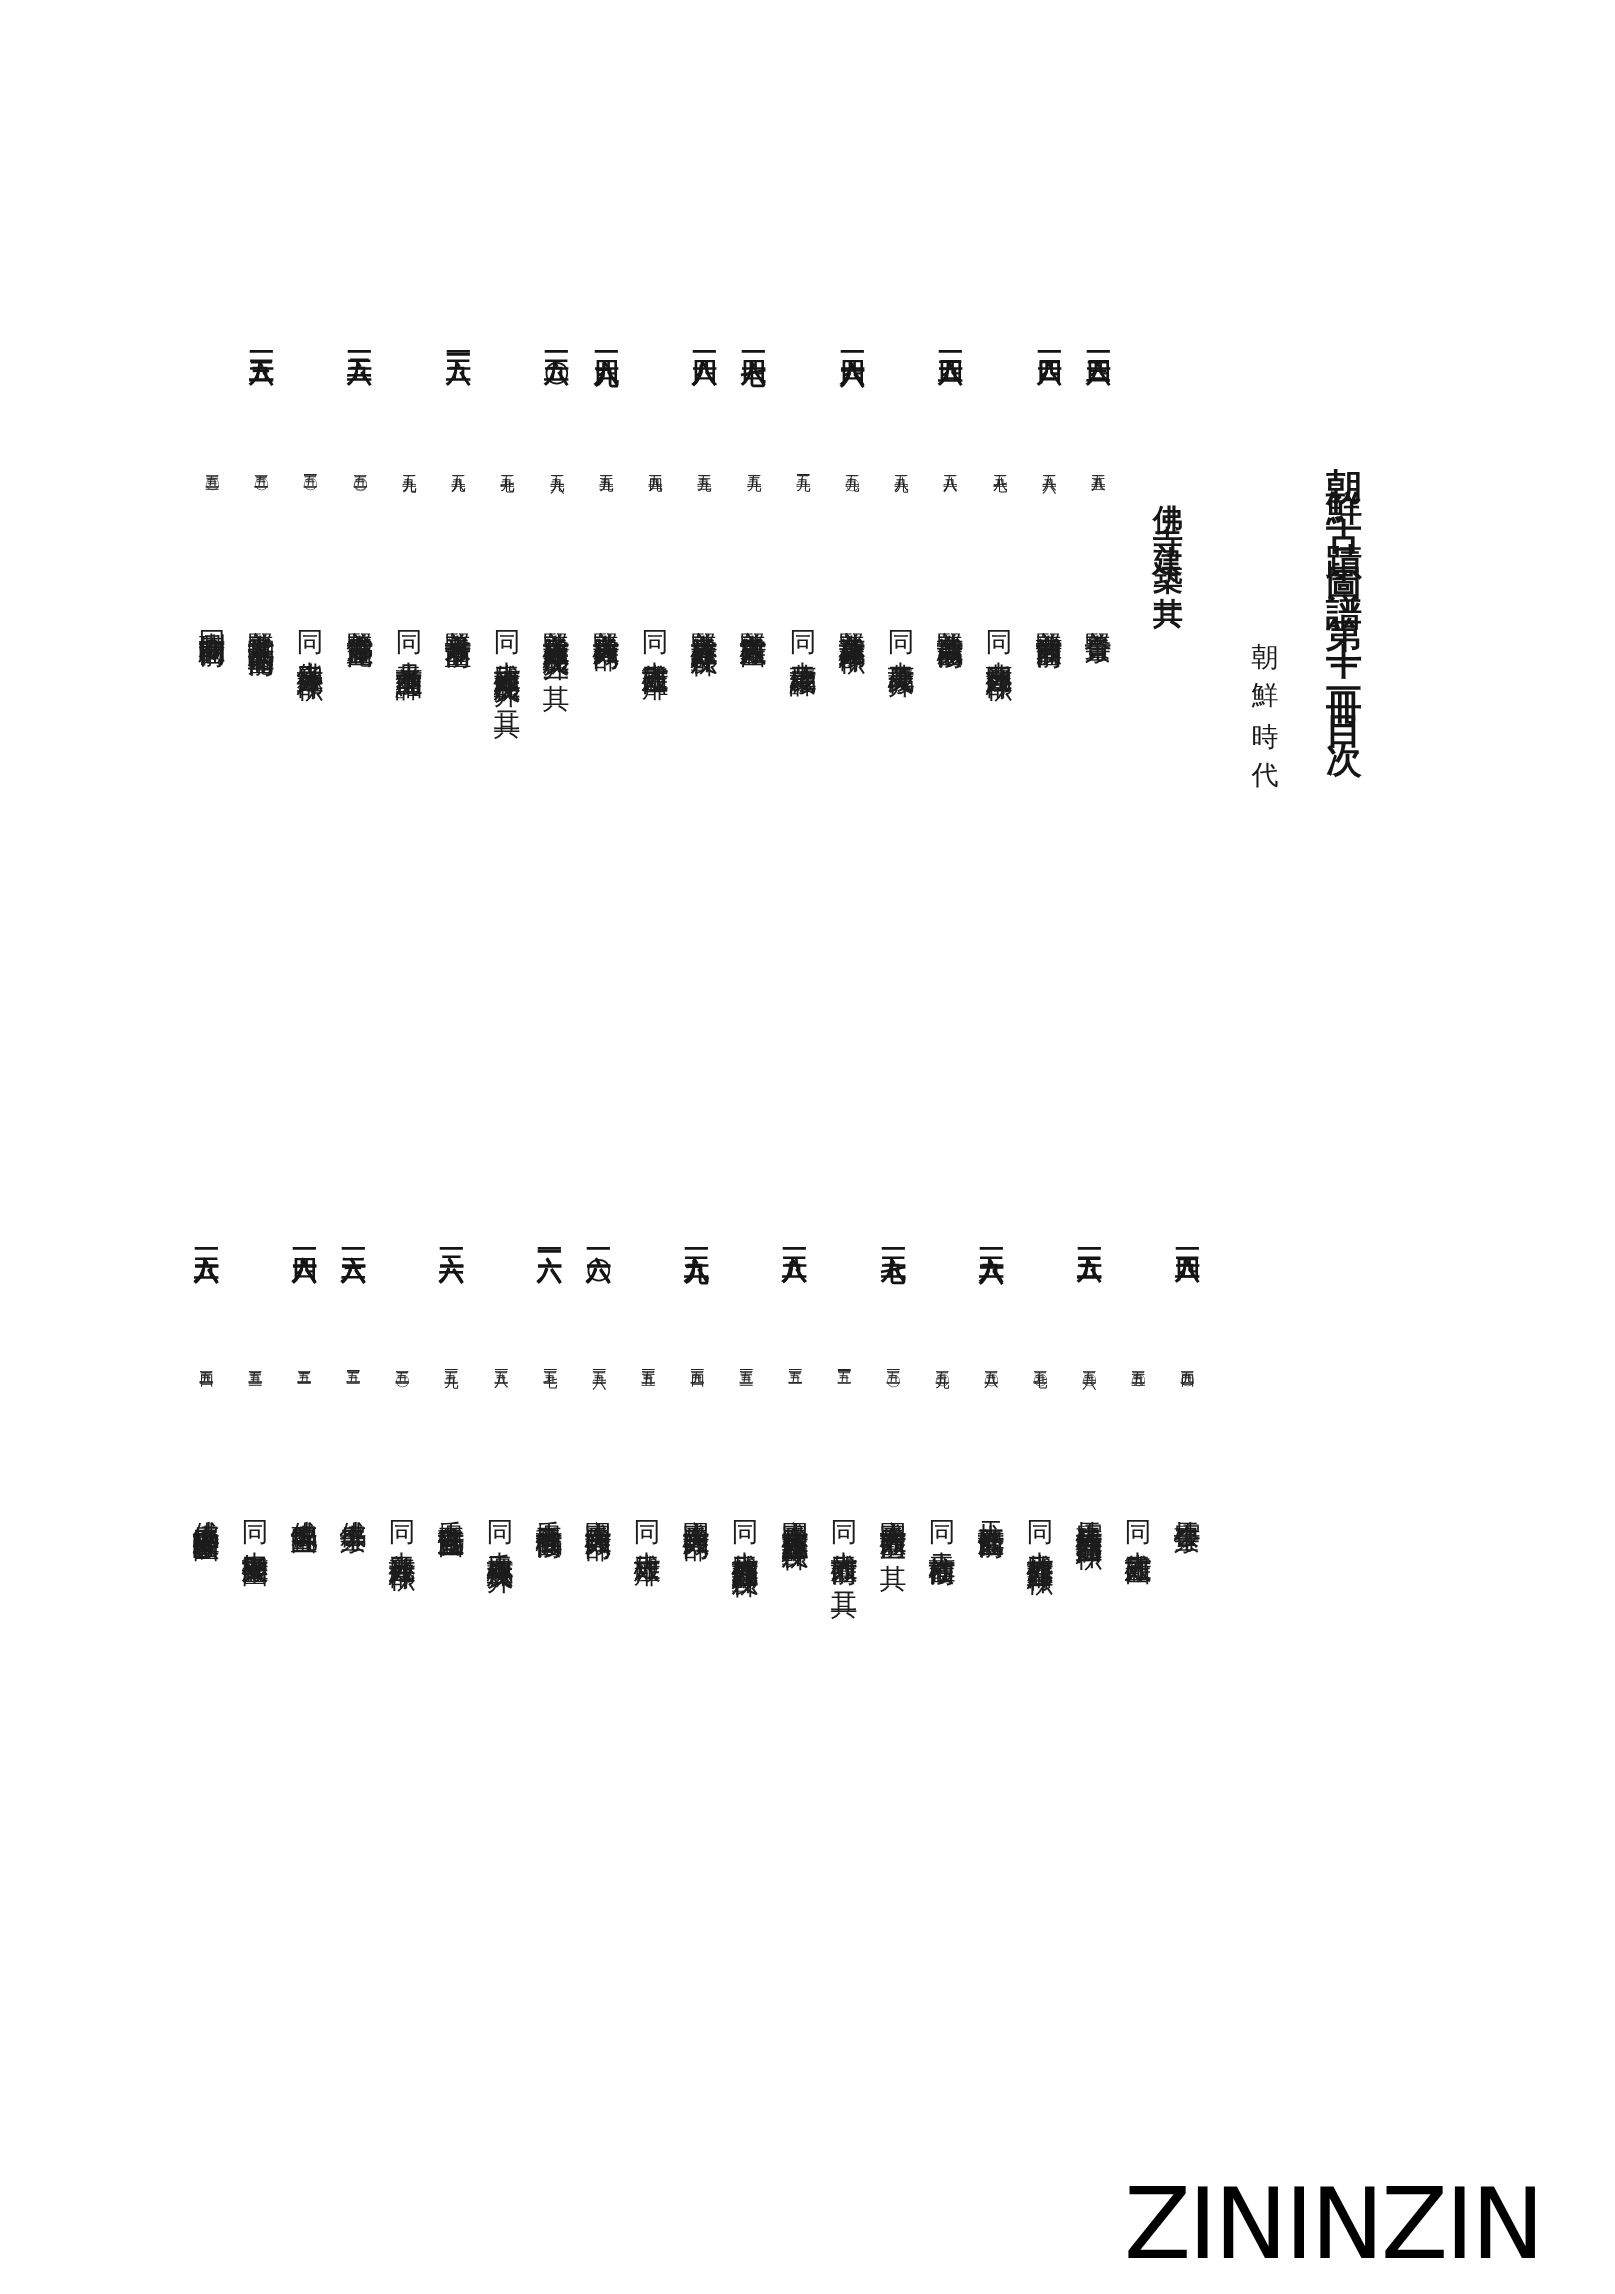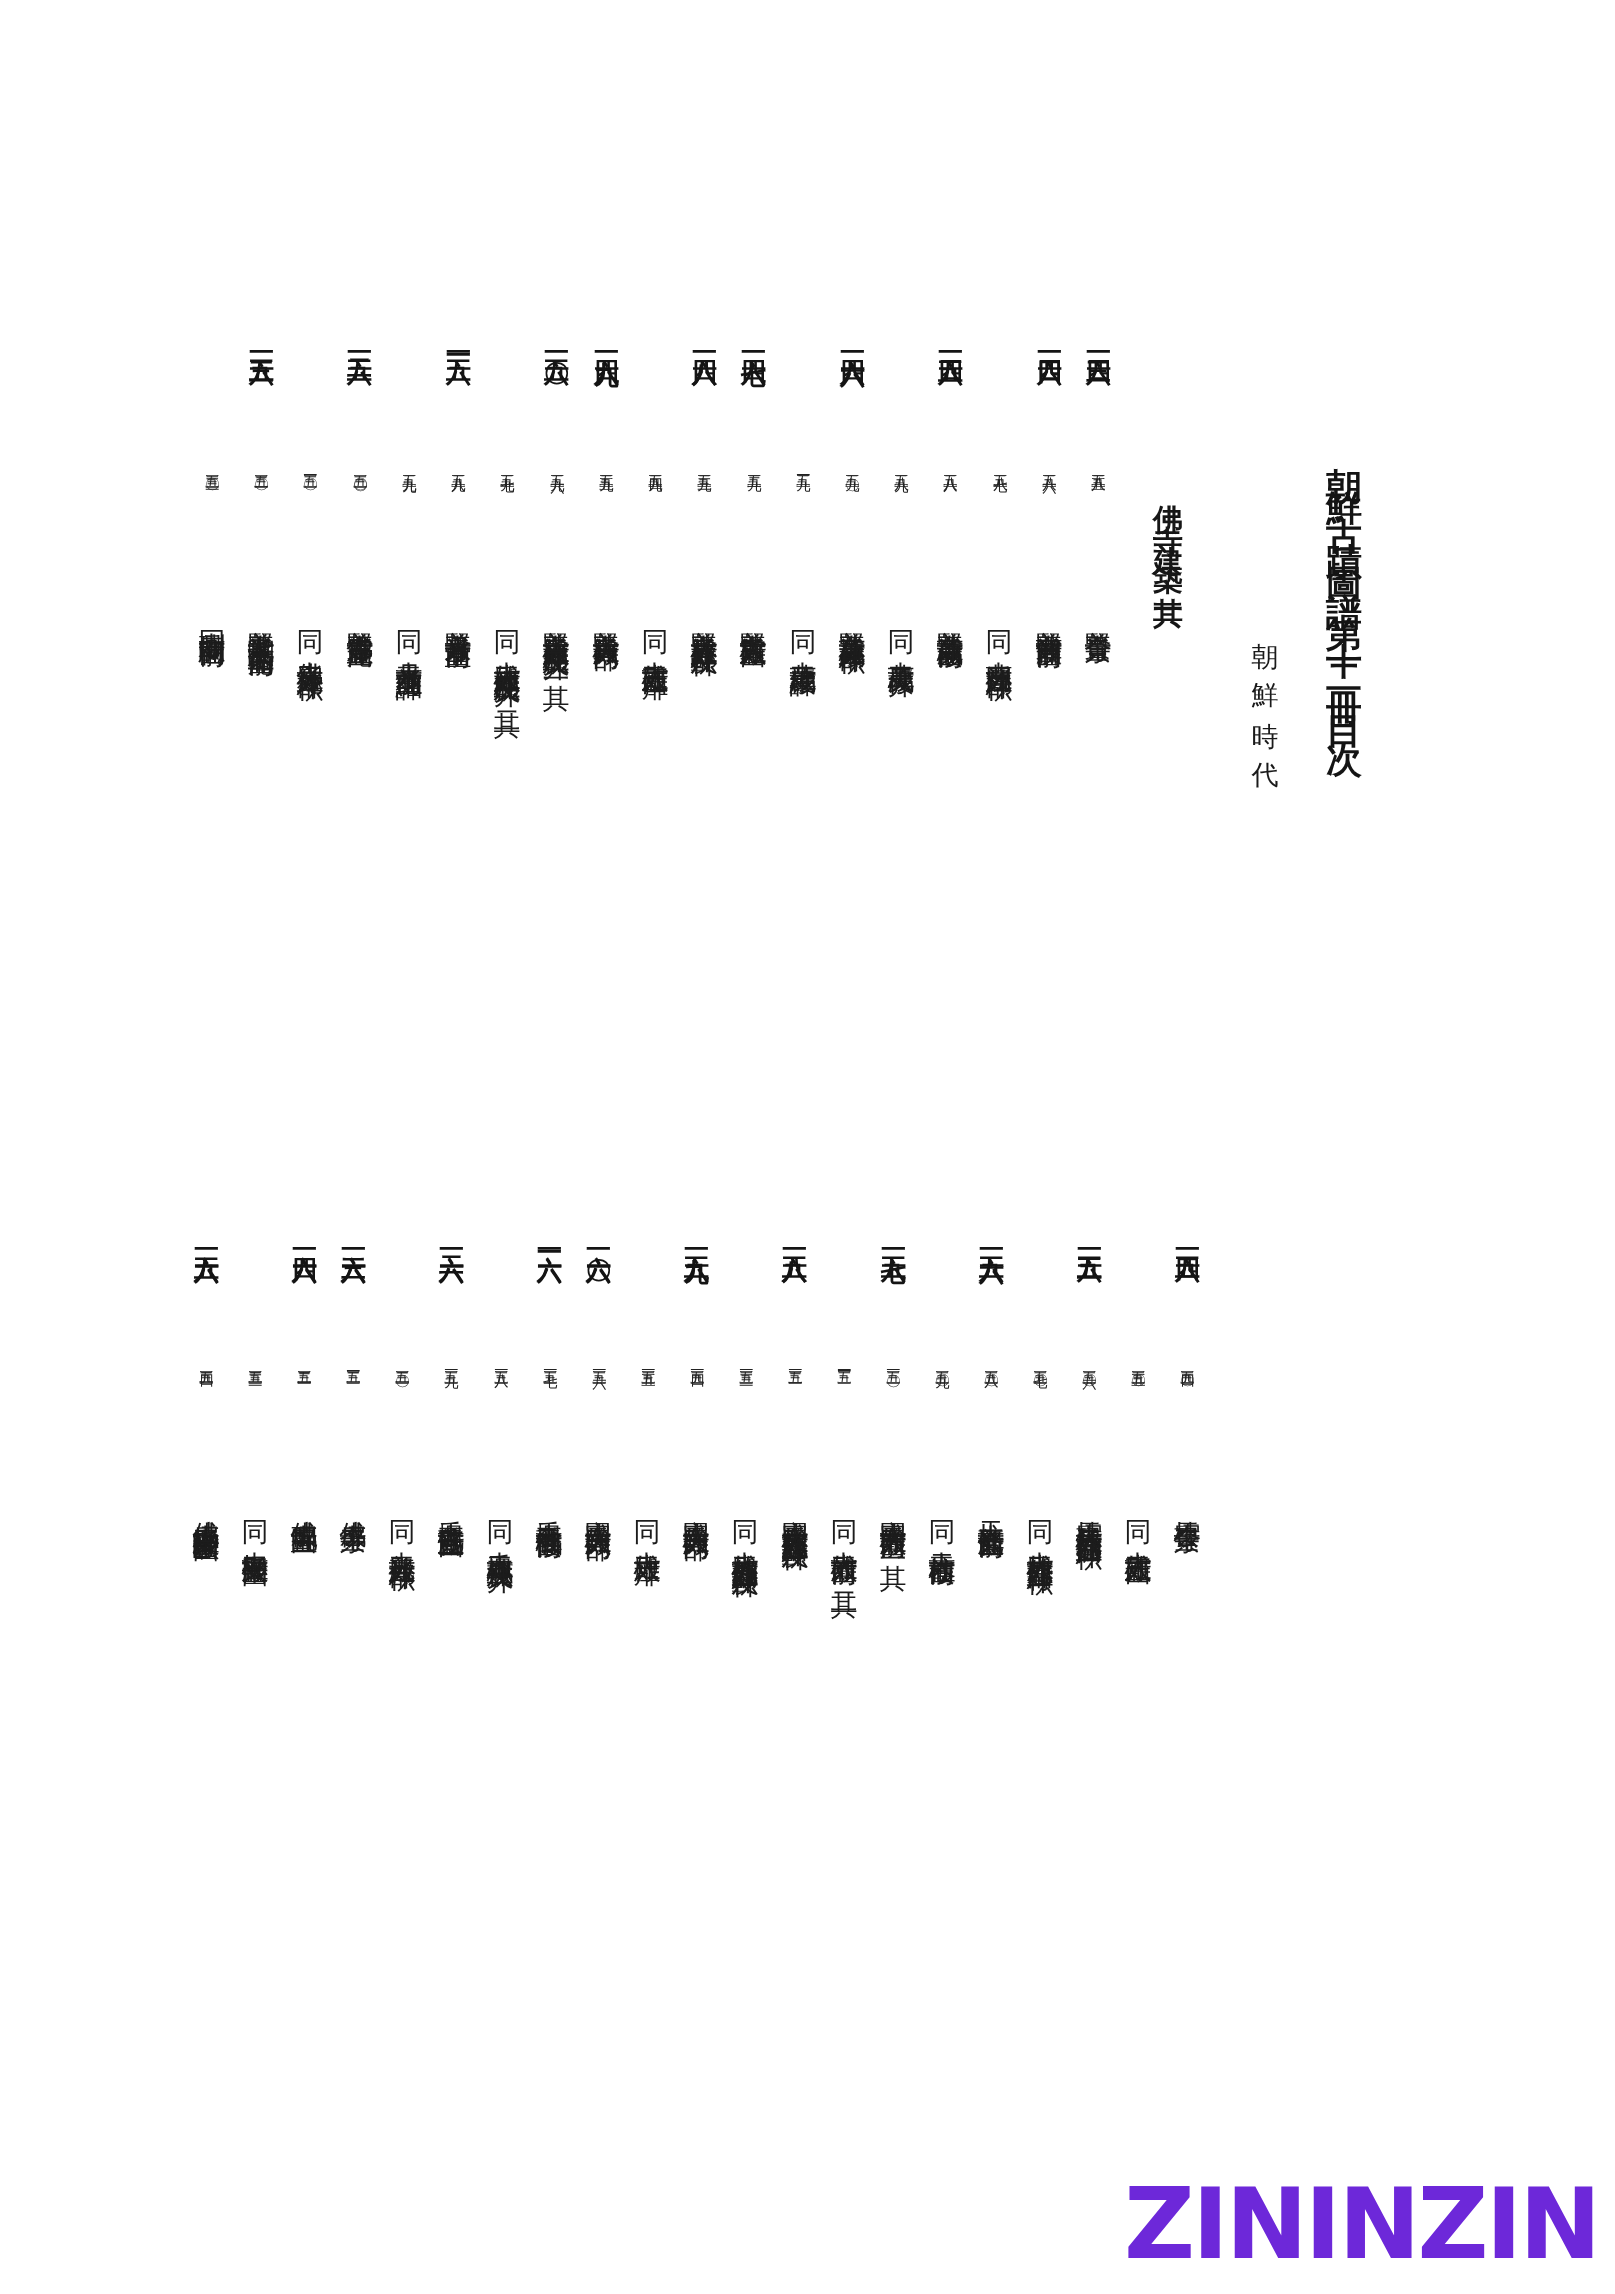--- a/index.html
+++ b/index.html
@@ -50,25 +50,25 @@
   .caption{
     font-size:27px;
     letter-spacing:1.9px;
     color:#1c1c1c;
   }
   .watermark{
     position:absolute;
     left:1124px;
     top:2176px;
     font-family:"DejaVu Sans","Liberation Sans",sans-serif;
-    font-weight:bold;
+    font-weight:normal;
     font-size:98px;
     line-height:96px;
     letter-spacing:-2.9px;
-    color:#6d28d9;
+    color:#000000;
     white-space:nowrap;
   }
 </style>
 </head>
 <body>
 
 <div class="vtext doc-title" style="left:1327px; top:438px;">朝鮮古蹟圖譜第十二冊目次</div>
 
 <div class="vtext era-label" style="left:1252px; top:621px;">朝鮮時代</div>
 

